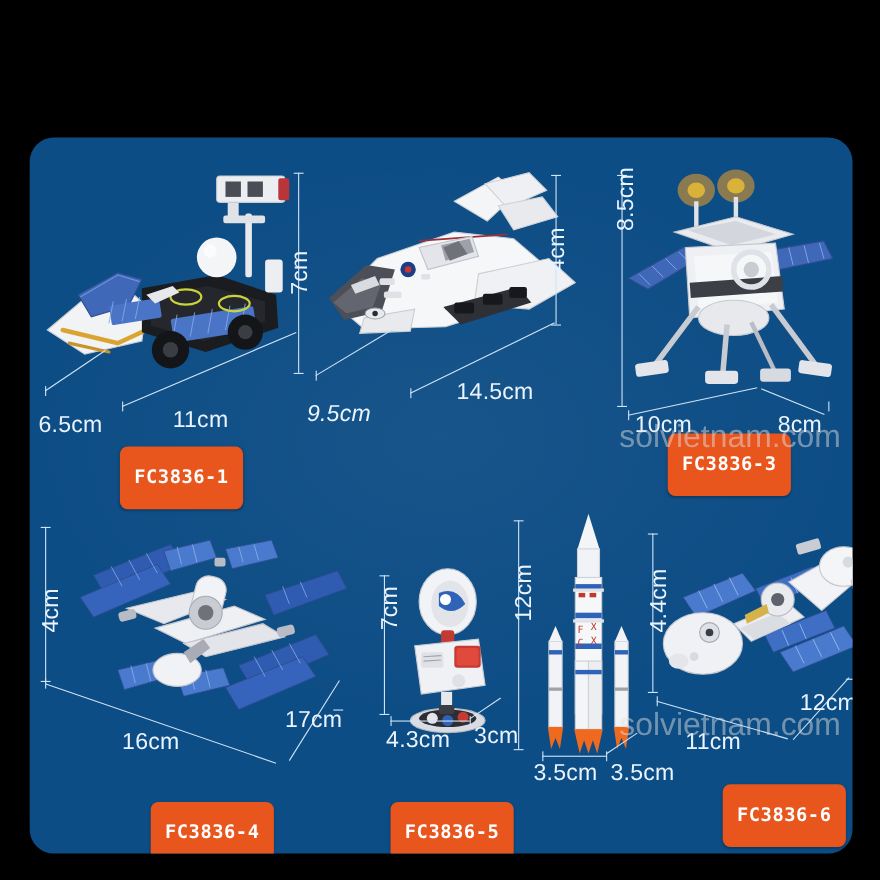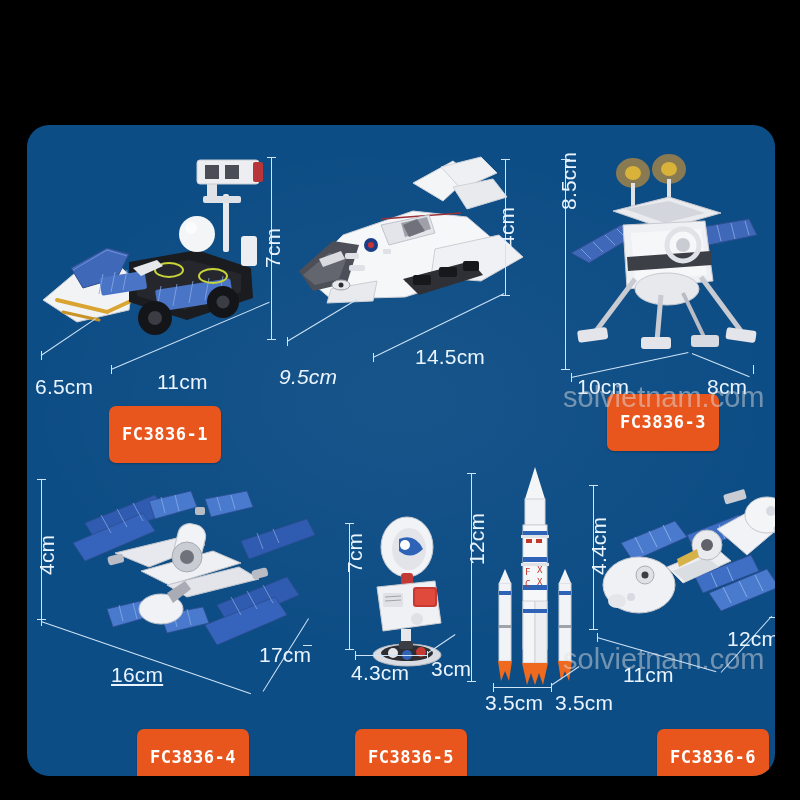--- a/index.html
+++ b/index.html
@@ -407,21 +407,21 @@
         </svg>
       </div>
 
       <div class="rule v" style="left:14px; top:14px; height:140px;"></div>
       <div class="tick h" style="left:10px; top:14px;"></div>
       <div class="tick h" style="left:10px; top:154px;"></div>
       <div class="dim vert" style="left:8px; top:110px;">4cm</div>
 
       <div class="diag" style="left:14px; top:156px; width:222px; transform:rotate(19deg);"></div>
       <div class="tick v" style="left:14px; top:152px;"></div>
-      <div class="dim" style="left:84px; top:198px;text-decoration:underline;">16cm</div>
+      <div class="dim" style="left:84px; top:198px;">16cm</div>
 
       <div class="diag" style="left:236px; top:226px; width:86px; transform:rotate(-58deg);"></div>
       <div class="tick h" style="left:276px; top:180px;"></div>
       <div class="dim" style="left:232px; top:178px;">17cm</div>
 
       <div class="badge" style="left:110px; top:264px;">FC3836-4</div>
     </div>
 
     <div class="cell" style="left:300px; top:340px; width:140px; height:300px;">
       <div class="model" style="left:28px; top:50px;">
@@ -583,20 +583,20 @@
       <div class="dim vert" style="left:12px; top:110px;">4.4cm</div>
 
       <div class="diag" style="left:22px; top:172px; width:124px; transform:rotate(16deg);"></div>
       <div class="tick v" style="left:22px; top:168px;"></div>
       <div class="dim" style="left:48px; top:198px;">11cm</div>
 
       <div class="diag" style="left:146px; top:207px; width:76px; transform:rotate(-48deg);"></div>
       <div class="tick h" style="left:194px; top:152px;"></div>
       <div class="dim" style="left:152px; top:162px;">12cm</div>
 
-      <div class="badge" style="left:82px; top:264px;">FC3836-6</div>
+      <div class="badge" style="left:82px; top:248px;">FC3836-6</div>
     </div>
 
     <div class="watermark wm1">solvietnam.com</div>
     <div class="watermark wm2">solvietnam.com</div>
 
   </div>
 </div>
 
 </body></html>

